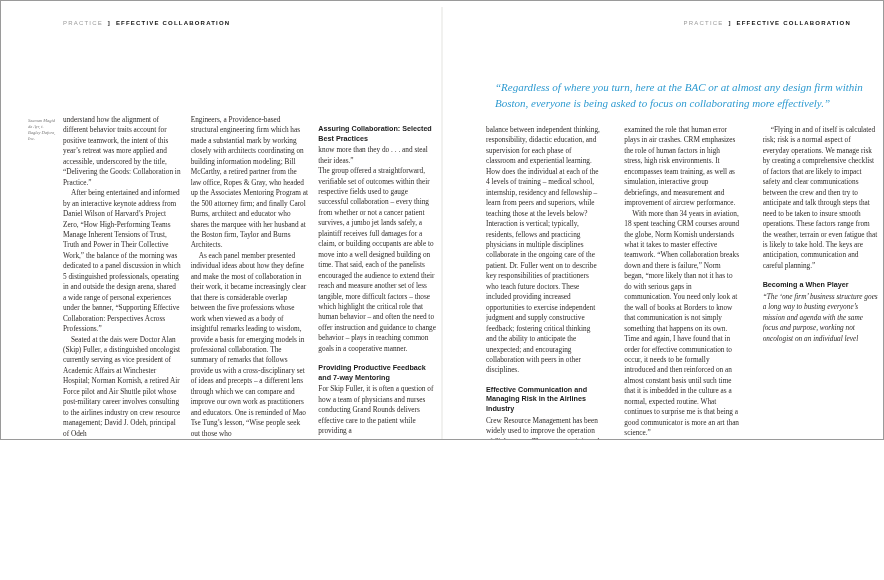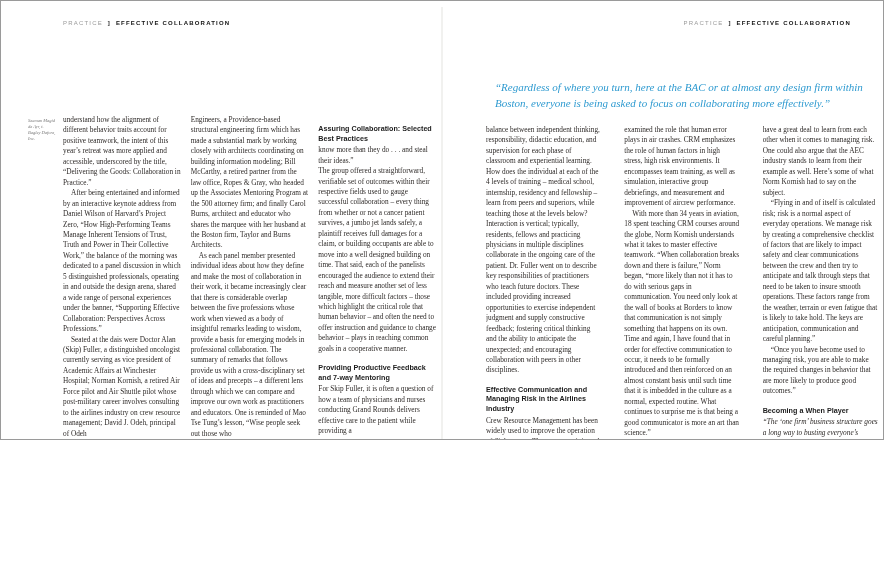--- a/index.html
+++ b/index.html
@@ -91,25 +91,23 @@
         <div class="blk p">balance between independent thinking, responsibility, didactic education, and supervision for each phase of classroom and experiential learning. How does the individual at each of the 4 levels of training – medical school, internship, residency and fellowship – learn from peers and superiors, while teaching those at the levels below? Interaction is vertical; typically, residents, fellows and practicing physicians in multiple disciplines collaborate in the ongoing care of the patient. Dr. Fuller went on to describe key responsibilities of practitioners who teach future doctors. These included providing increased opportunities to exercise independent judgment and supply constructive feedback; fostering critical thinking and the ability to anticipate the unexpected; and encouraging collaboration with peers in other disciplines.</div>
         <div class="blk h">Effective Communication and Managing Risk in the Airlines Industry</div>
         <div class="blk p">Crew Resource Management has been widely used to improve the operation of flight crews. The concept originated in 1979 in response to a NASA workshop that</div>
       </div>
     <div class="col">
         <div class="blk p">examined the role that human error plays in air crashes. CRM emphasizes the role of human factors in high stress, high risk environments. It encompasses team training, as well as simulation, interactive group debriefings, and measurement and improvement of aircrew performance.</div>
         <div class="blk pi">With more than 34 years in aviation, 18 spent teaching CRM courses around the globe, Norm Kornish understands what it takes to master effective teamwork. “When collaboration breaks down and there is failure,” Norm began, “more likely than not it has to do with serious gaps in communication. You need only look at the wall of books at Borders to know that communication is not simply something that happens on its own. Time and again, I have found that in order for effective communication to occur, it needs to be formally introduced and then reinforced on an almost constant basis until such time that it is imbedded in the culture as a normal, expected routine. What continues to surprise me is that being a good communicator is more an art than science.”</div>
         <div class="blk pi">Aviation and ongoing certainly</div>
       </div>
     <div class="col">
-        <div class="blk p">have a great deal to learn from each other when it comes to managing risk. One could also argue that the AEC industry stands to learn from their example as well. Here’s some of what Norm Kornish had to say on the subject.</div>
         <div class="blk pi">“Flying in and of itself is calculated risk; risk is a normal aspect of everyday operations. We manage risk by creating a comprehensive checklist of factors that are likely to impact safety and clear communications between the crew and then try to anticipate and talk through steps that need to be taken to insure smooth operations. These factors range from the weather, terrain or even fatigue that is likely to take hold. The keys are anticipation, communication and careful planning.”</div>
-        <div class="blk pi">“Once you have become used to managing risk, you are able to make the required changes in behavior that are more likely to produce good outcomes.”</div>
         <div class="blk h">Becoming a When Player</div>
-        <div class="blk pq">“The ‘one firm’ business structure goes a long way to busting everyone’s mission and agenda with the same focus and purpose, working not effectively on an alignment level</div>
+        <div class="blk pq">“The ‘one firm’ business structure goes a long way to busting everyone’s mission and agenda with the same focus and purpose, working not oncologist on an individual level</div>
       </div>
   </div>
 
   <div class="photo ph-speaker">
     <svg viewBox="0 0 140 113" preserveAspectRatio="none">
       <rect width="140" height="113" fill="#c9c0a9"></rect>
       <rect width="140" height="42" fill="#d6cfbc" opacity="0.7"></rect>
       <rect x="0" y="0" width="16" height="113" fill="#241d17"></rect>
       <path d="M16,113 L20,72 Q34,58 52,60 L64,66 L92,70 Q112,80 116,113 Z" fill="#352c22"></path>
       <polygon points="54,66 72,64 66,92 55,89" fill="#5c5538"></polygon>

